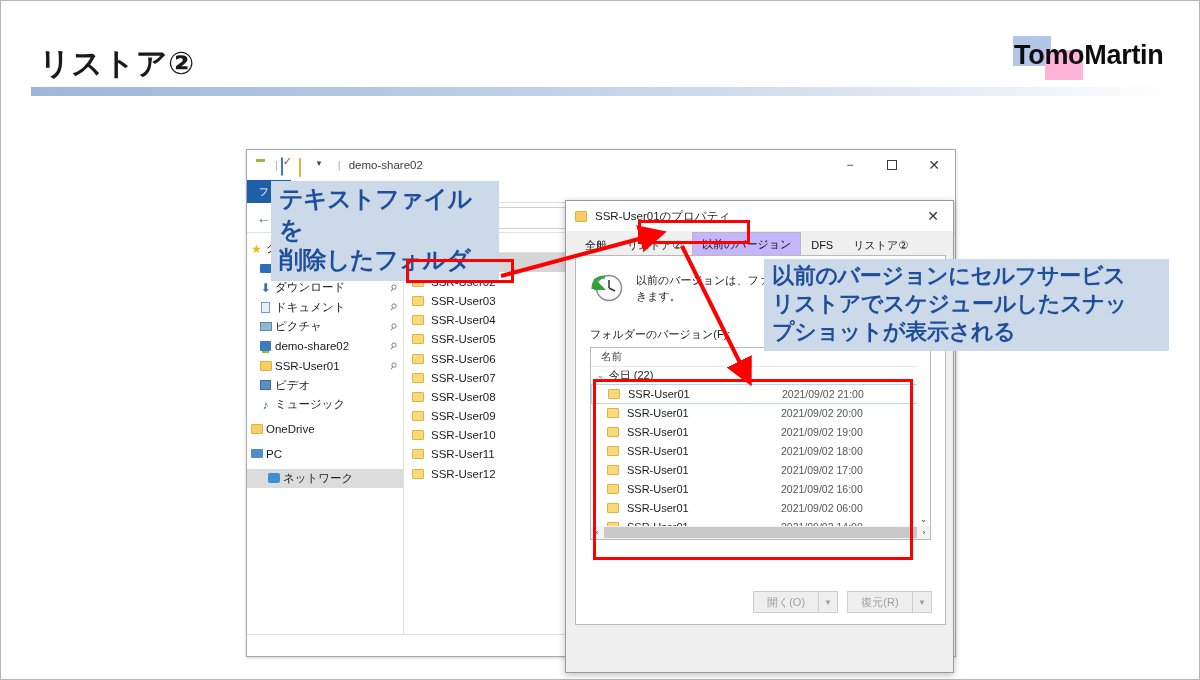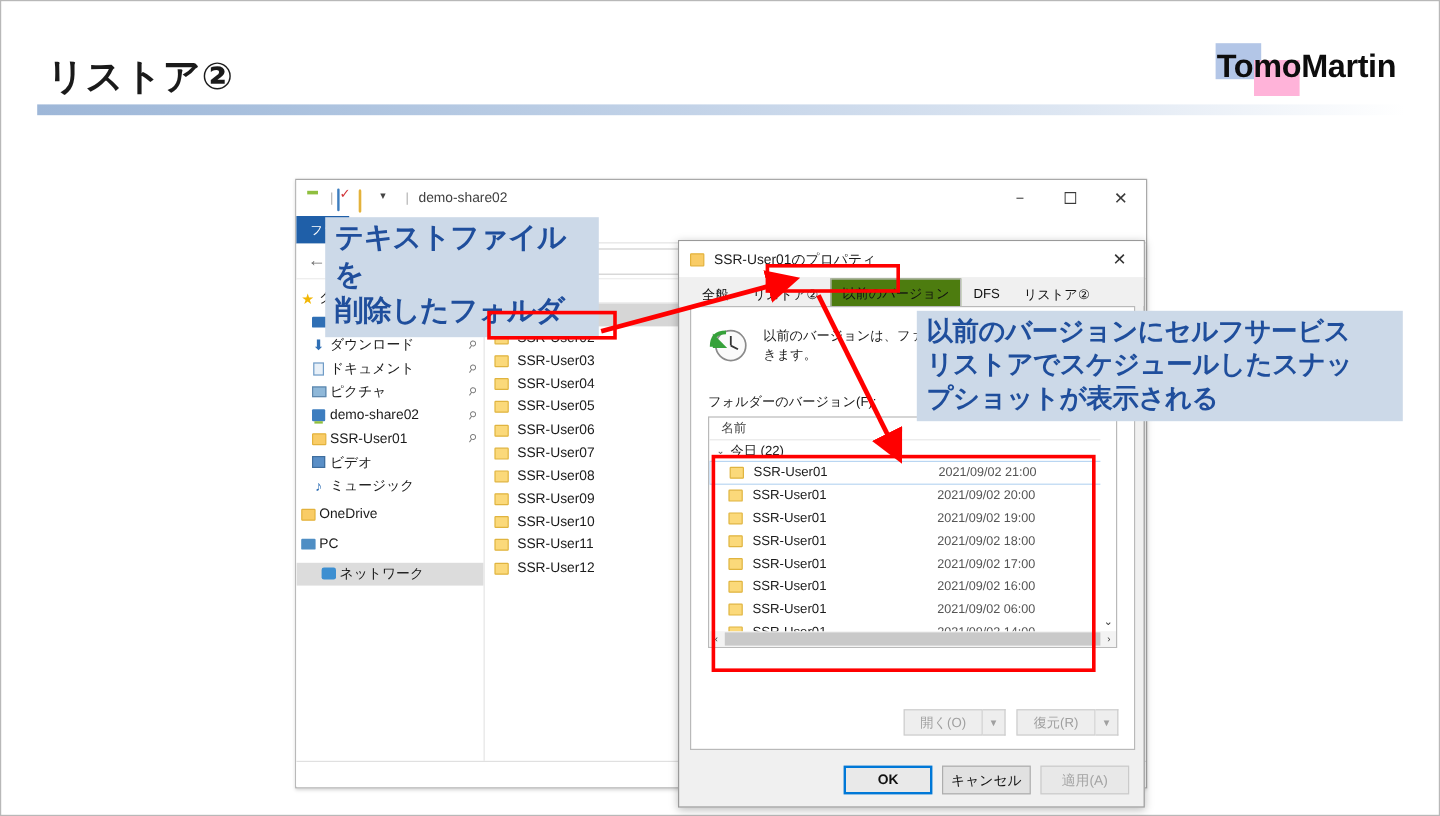--- a/index.html
+++ b/index.html
@@ -299,21 +299,21 @@
   .dlg-tab {
     height: 21px;
     padding: 0 9px;
     font-size: 11px; color: #111;
     display: flex; align-items: center;
     border: 1px solid transparent;
     border-bottom: none;
     white-space: nowrap;
   }
   .dlg-tab.active {
-    background: #4d7c0f;
+    background: #c4b5fd;
     border-color: #b9b9b9;
     height: 23px;
   }
   .dlg-pane {
     position: absolute;
     left: 9px; top: 54px;
     width: 371px; height: 370px;
     background: #ffffff;
     border: 1px solid #b9b9b9;
   }
@@ -746,25 +746,20 @@
             <div class="main">開く(O)</div>
             <div class="arrow">▼</div>
           </div>
           <div class="splitbtn">
             <div class="main">復元(R)</div>
             <div class="arrow">▼</div>
           </div>
         </div>
     </div>
 
-    <div class="dlg-footer" id="dlg-footer">
-        <div class="dlg-btn primary">OK</div>
-        <div class="dlg-btn">キャンセル</div>
-        <div class="dlg-btn disabled">適用(A)</div>
-      </div>
   </div>
 
   <div class="callout" id="callout-left">テキストファイルを
 削除したフォルダ</div>
   <div class="callout" id="callout-right">以前のバージョンにセルフサービス
 リストアでスケジュールしたスナッ
 プショットが表示される</div>
 
   <div class="redbox" id="redbox-file"></div>
   <div class="redbox" id="redbox-tab"></div>

